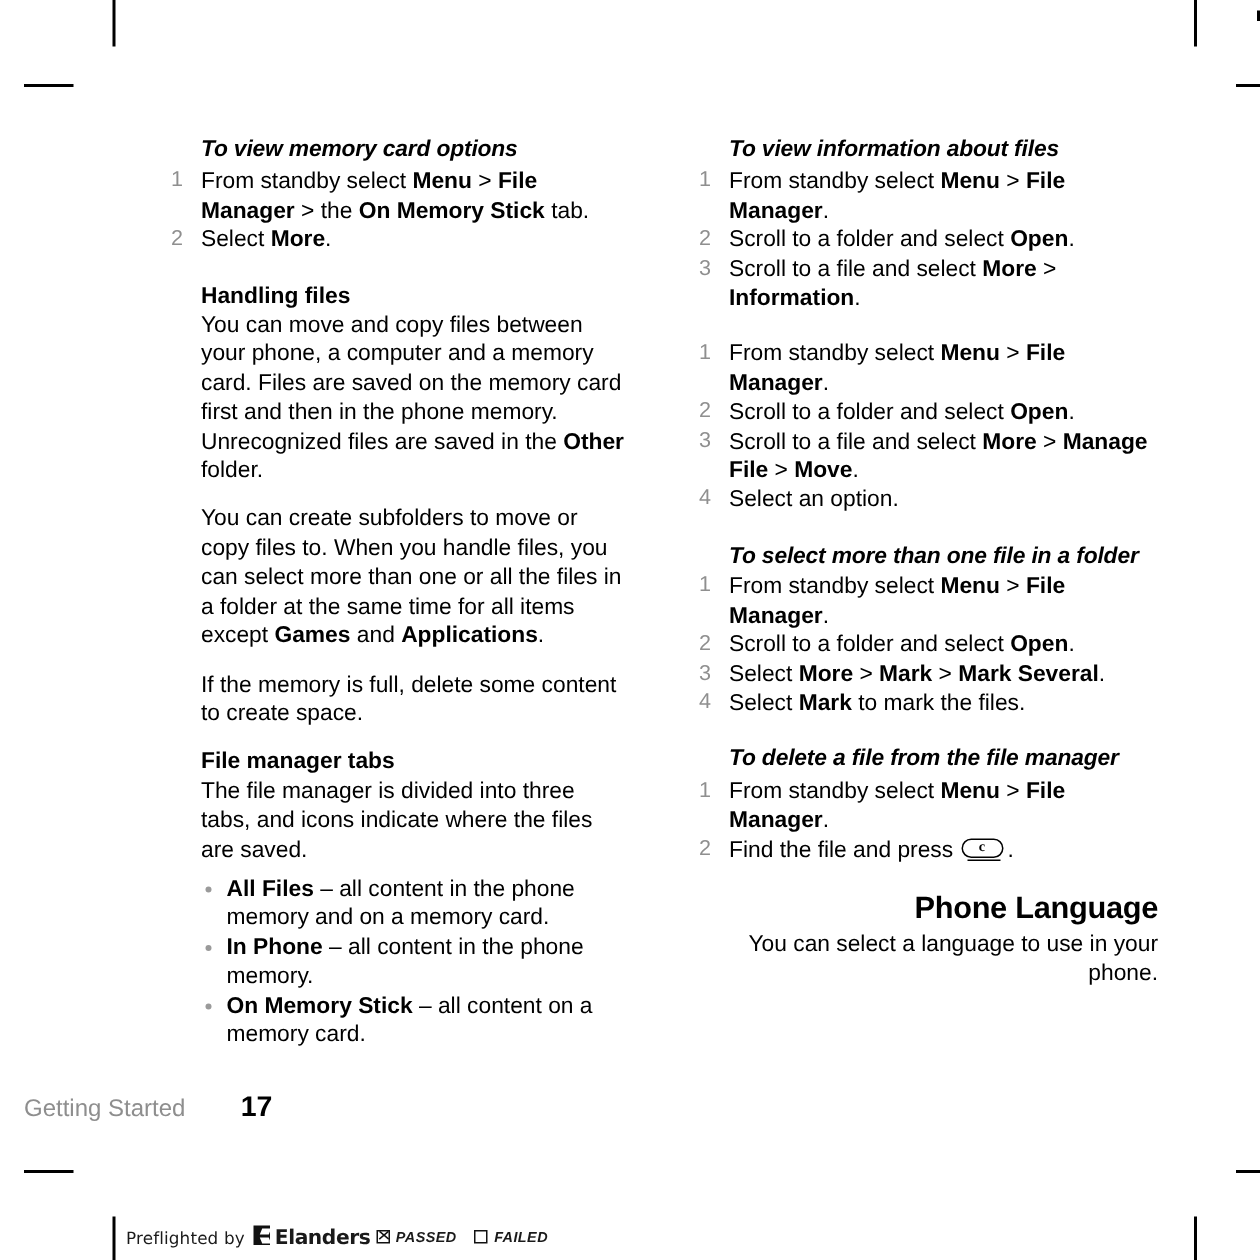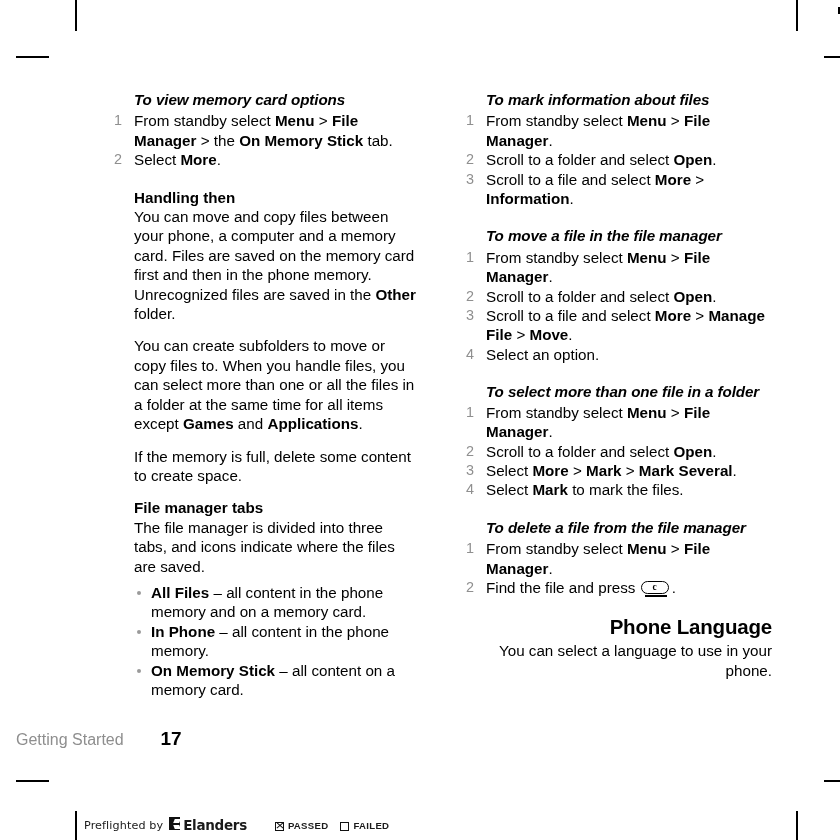--- a/index.html
+++ b/index.html
@@ -223,25 +223,26 @@
     transform: skewX(22deg);
   }
   .elanders-word {
     font-weight: bold;
     font-size: 13.5px;
     letter-spacing: -0.3px;
     font-family: "DejaVu Sans", sans-serif;
   }
   .pf-status {
     display: flex;
-    align-items: flex-end;
-    margin-left: 28px;
+    align-items: flex-start;
+    margin-left: 4px;
     font-weight: bold;
     font-size: 9.6px;
     letter-spacing: 0.3px;
+    font-style: italic;
   }
   .pf-box {
     width: 9px; height: 9px;
     border: 1.4px solid #111;
     box-sizing: border-box;
     margin-right: 4px;
     position: relative;
   }
   .pf-box.checked::before,
   .pf-box.checked::after {
@@ -275,21 +276,21 @@
     <div class="col">
 
       <div class="proc-title">To view memory card options</div>
       <ol class="steps">
           <li><span class="num">1</span><span><span>From standby select </span><b>Menu</b><span class="gt"> &gt; </span><b>File Manager</b><span> &gt; the </span><b>On Memory Stick</b><span> tab.</span></span></li>
           <li><span class="num">2</span><span><span>Select </span><b>More</b><span>.</span></span></li>
         </ol>
 
       <div class="gap-lg"></div>
 
-      <div class="subhead">Handling then</div>
+      <div class="subhead">Handling files</div>
       <p class="para"><span>You can move and copy files between your phone, a computer and a memory card. Files are saved on the memory card first and then in the phone memory. Unrecognized files are saved in the </span><b>Other</b><span> folder.</span></p>
       <div class="gap-md"></div>
       <p class="para"><span>You can create subfolders to move or copy files to. When you handle files, you can select more than one or all the files in a folder at the same time for all items except </span><b>Games</b><span> and </span><b>Applications</b><span>.</span></p>
       <div class="gap-md"></div>
       <p class="para"><span>If the memory is full, delete some content to create space.</span></p>
 
       <div class="gap-md"></div>
 
       <div class="subhead">File manager tabs</div>
       <p class="para"><span>The file manager is divided into three tabs, and icons indicate where the files are saved.</span></p>
@@ -297,30 +298,29 @@
       <ul class="bullets">
           <li><b>All Files</b><span> – all content in the phone memory and on a memory card.</span></li>
           <li><b>In Phone</b><span> – all content in the phone memory.</span></li>
           <li><b>On Memory Stick</b><span> – all content on a memory card.</span></li>
         </ul>
 
     </div>
 
     <div class="col">
 
-      <div class="proc-title">To mark information about files</div>
+      <div class="proc-title">To view information about files</div>
       <ol class="steps">
           <li><span class="num">1</span><span><span>From standby select </span><b>Menu</b><span class="gt"> &gt; </span><b>File Manager</b><span>.</span></span></li>
           <li><span class="num">2</span><span><span>Scroll to a folder and select </span><b>Open</b><span>.</span></span></li>
           <li><span class="num">3</span><span><span>Scroll to a file and select </span><b>More</b><span class="gt"> &gt; </span><b>Information</b><span>.</span></span></li>
         </ol>
 
       <div class="gap-lg"></div>
 
-      <div class="proc-title">To move a file in the file manager</div>
       <ol class="steps">
           <li><span class="num">1</span><span><span>From standby select </span><b>Menu</b><span class="gt"> &gt; </span><b>File Manager</b><span>.</span></span></li>
           <li><span class="num">2</span><span><span>Scroll to a folder and select </span><b>Open</b><span>.</span></span></li>
           <li><span class="num">3</span><span><span>Scroll to a file and select </span><b>More</b><span class="gt"> &gt; </span><b>Manage File</b><span class="gt"> &gt; </span><b>Move</b><span>.</span></span></li>
           <li><span class="num">4</span><span><span>Select an option.</span></span></li>
         </ol>
 
       <div class="gap-lg"></div>
 
       <div class="proc-title tight">To select more than one file in a folder</div>

